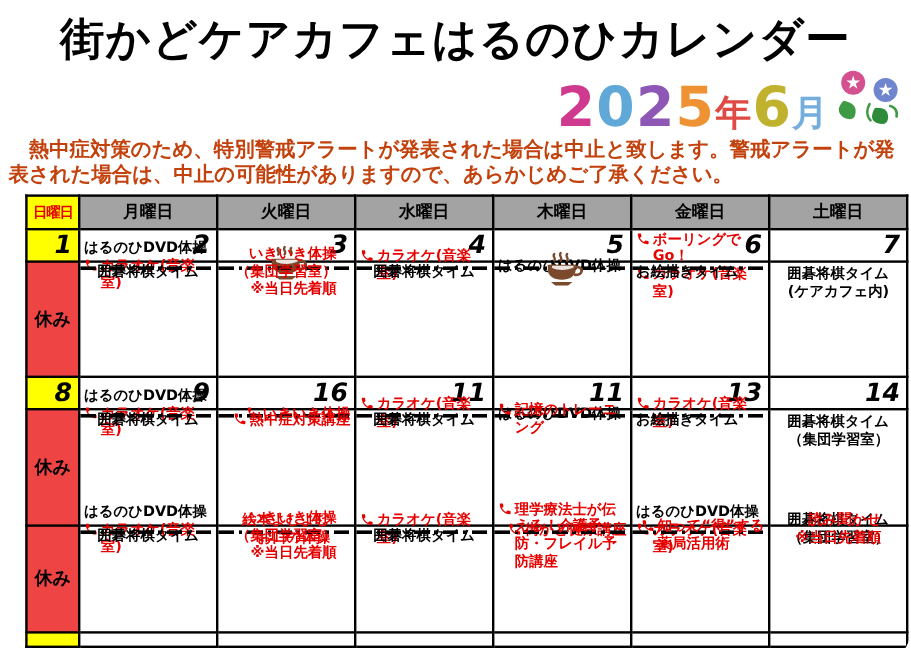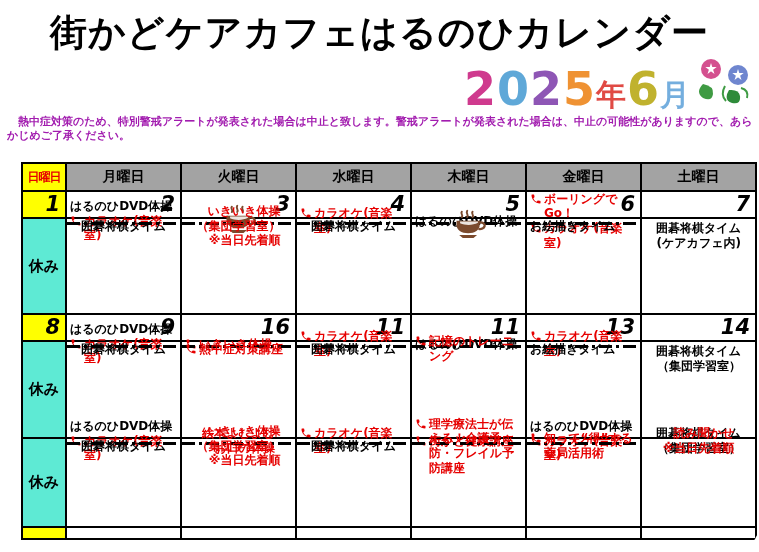--- a/index.html
+++ b/index.html
@@ -11,55 +11,55 @@
   .title { position:absolute; top:8px; left:0; width:100%; text-align:center;
            font-size:37px; font-weight:900; color:#000; letter-spacing:1px; white-space:nowrap; }
 
   .date-heading { position:absolute; top:58px; right:6px; display:flex; align-items:flex-end; gap:1px; }
   .date-heading .ch { font-weight:900; line-height:1; }
   .date-heading .ch.large { font-size:46px; }
   .date-heading .ch.small { font-size:30px; padding-bottom:2px; }
   .flower-wrap { margin-left:4px; margin-bottom:4px; }
 
   .warning { position:absolute; top:115px; left:7px; width:748px;
-             color:#a21caf; font-weight:800; font-size:11px; line-height:1.26; }
+             color:#c2410c; font-weight:800; font-size:17px; line-height:1.26; }
 
   table.cal { position:absolute; top:162px; left:21px; border-collapse:collapse; table-layout:fixed; }
   table.cal td, table.cal th { border:2px solid #000; padding:0; vertical-align:middle; }
   col.c-sun { width:44px; }
   col.c-day { width:115px; }
 
   tr.hdr { height:28px; }
   tr.hdr th { background:#a3a3a3; color:#000; font-size:14px; font-weight:900; text-align:center; }
   tr.hdr th.sun { background:#ffff00; color:#e60000; font-size:12px; letter-spacing:-1px; }
 
   tr.dates { height:27px; }
   tr.dates td { text-align:right; font-size:21px; font-weight:900; font-style:italic;
                 padding-right:5px; line-height:1; background:#fff; }
   tr.dates td.sun { background:#ffff00; }
 
   tr.content td { background:#fff; vertical-align:top; }
-  tr.content td.sun { background:#5eead4; text-align:center; font-weight:900; font-size:15px; vertical-align:middle; }
+  tr.content td.sun { background:#ef4444; text-align:center; font-weight:900; font-size:15px; vertical-align:middle; }
   tr.w0 { height:96px; }
   tr.w1 { height:97px; }
   tr.w2 { height:89px; }
   tr.next { height:12px; }
   tr.next td { background:#fff; }
   tr.next td.sun { background:#ffff00; }
 
   .cell { display:flex; flex-direction:column; height:100%; padding:2px 3px; }
   .half { flex:1 1 0; display:flex; flex-direction:column; justify-content:center; min-height:0; }
   .centerbox { flex:1 1 0; display:flex; flex-direction:column; justify-content:center; }
   .divider { flex:none; height:3px; margin:1px -3px;
              background:repeating-linear-gradient(90deg,#000 0 13px,transparent 13px 17px,#000 17px 20px,transparent 20px 24px); }
 
   .entry { display:flex; align-items:flex-start; gap:2px; font-size:12px; font-weight:800;
            color:#000; line-height:1.22; }
   .entry .txt { white-space:pre-line; }
-  .entry.red { color:#e60000; }
+  .entry.red { color:#e60000;justify-content:flex-end; }
   .entry.center { justify-content:center; text-align:right; }
   .entry.icon-only { justify-content:center; }
   .entry svg.phone-svg { flex:none; margin-top:1px; }
 </style>
 </head>
 <body>
 
 <div class="page">
 
   <div class="title">街かどケアカフェはるのひカレンダー</div>

